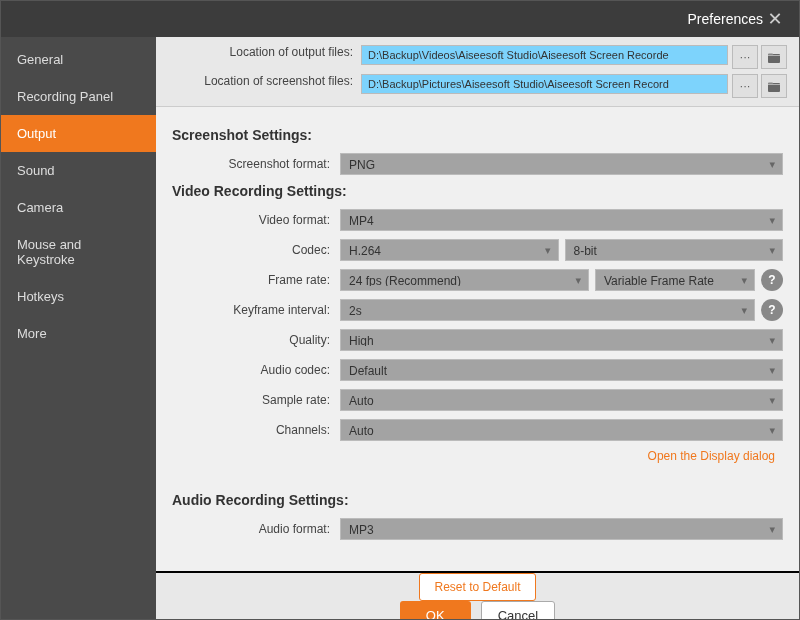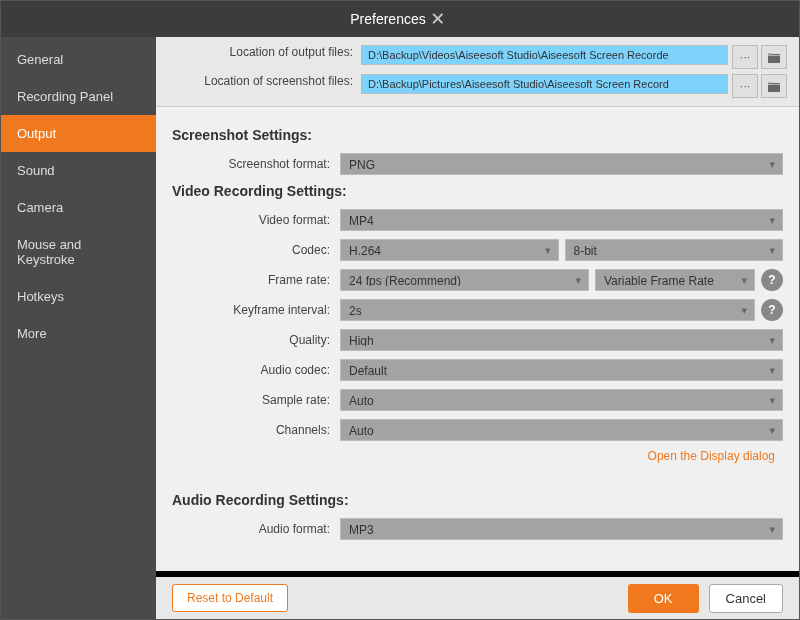--- a/index.html
+++ b/index.html
@@ -7,21 +7,21 @@
 
     .window { width: 800px; height: 620px; background: #f0f0f0; display: flex; flex-direction: column; border: 1px solid #555; }
 
     .titlebar {
       background: #3c3c3c;
       color: #fff;
       height: 36px;
       display: flex;
       align-items: center;
       padding: 0 12px;
-      justify-content: center;
+      justify-content: flex-end;
       flex-shrink: 0;
     }
     .titlebar-title { font-size: 14px; }
     .titlebar-close {
       width: 24px; height: 24px;
       cursor: pointer;
       display: flex; align-items: center; justify-content: center;
       font-size: 18px; color: #ccc;
     }
 
@@ -184,26 +184,27 @@
       display: flex;
       justify-content: flex-end;
       margin-bottom: 8px;
       padding-right: 4px;
     }
 
     
     .footer {
       height: 48px;
       background: #e8e8e8;
-      border-top: 6px solid #000000;
+      border-top: 2px solid #000000;
       display: flex;
       align-items: center;
       justify-content: space-between;
       padding: 0 16px;
       flex-shrink: 0;
+      flex-direction: column;
     }
     .btn-reset {
       background: #fff;
       border: 1px solid #f0781e;
       color: #f0781e;
       padding: 6px 14px;
       cursor: pointer;
       font-size: 12px;
       border-radius: 3px;
     }

